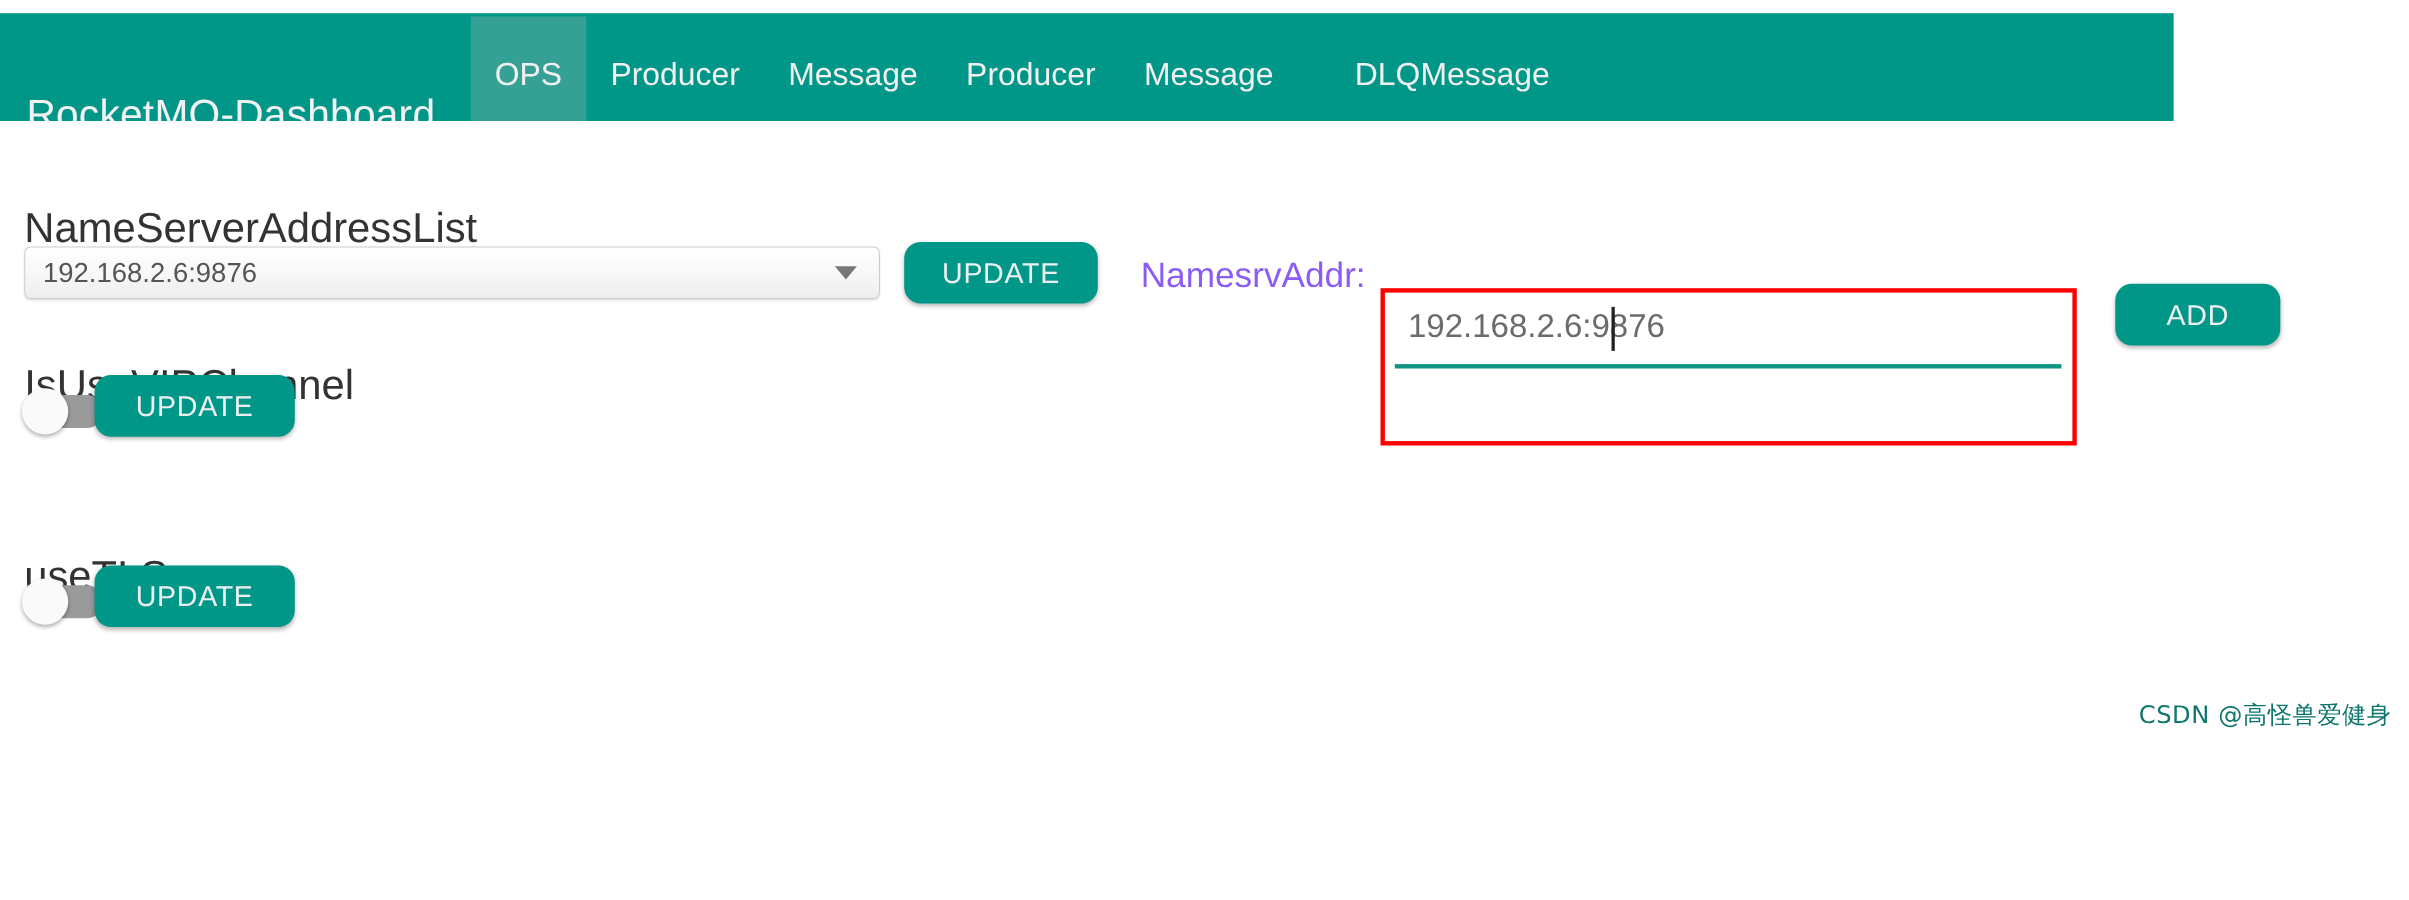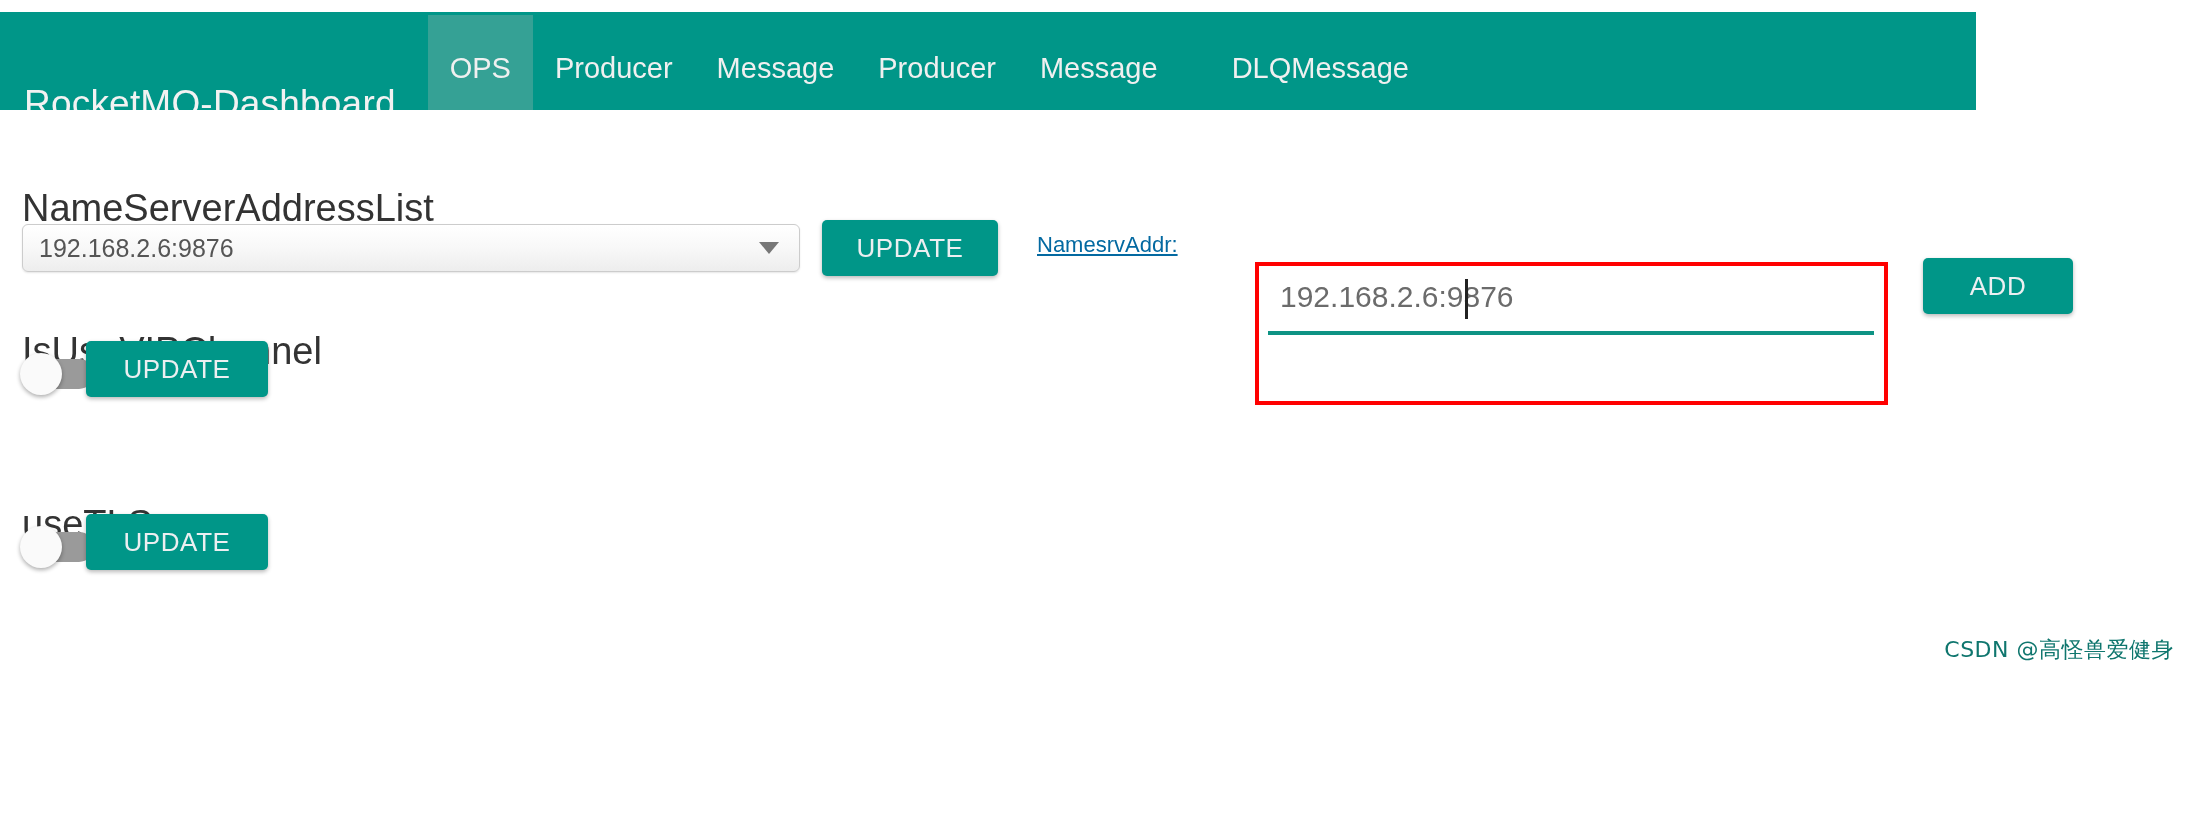--- a/index.html
+++ b/index.html
@@ -111,21 +111,21 @@
     border-top: 12px solid #777777;
     margin-right: 4px;
   }
 
   
   .btn-teal {
     position: absolute;
     background: #009688;
     color: #eceff1;
     border: none;
-    border-radius: 5px;
+    border-radius: 15px;
     font-family: "Liberation Sans", sans-serif;
     font-size: 26px;
     font-weight: 400;
     letter-spacing: 0.6px;
     display: flex;
     align-items: center;
     justify-content: center;
     box-shadow: 0 2px 4px rgba(0,0,0,0.28);
     cursor: pointer;
     white-space: nowrap;
@@ -135,25 +135,24 @@
     left: 822px;
     top: 110px;
     width: 176px;
     height: 56px;
   }
 
   .namesrv-label {
     position: absolute;
     left: 1037px;
     top: 124px;
-    color: #0369a1;
-    font-size: 22px;
+    color: #8b5cf6;
+    font-size: 32px;
     line-height: 1;
     white-space: nowrap;
-    text-decoration: underline;
   }
 
   
   .red-box {
     position: absolute;
     left: 1255px;
     top: 152px;
     width: 633px;
     height: 143px;
     border: 4px solid #ff0000;

